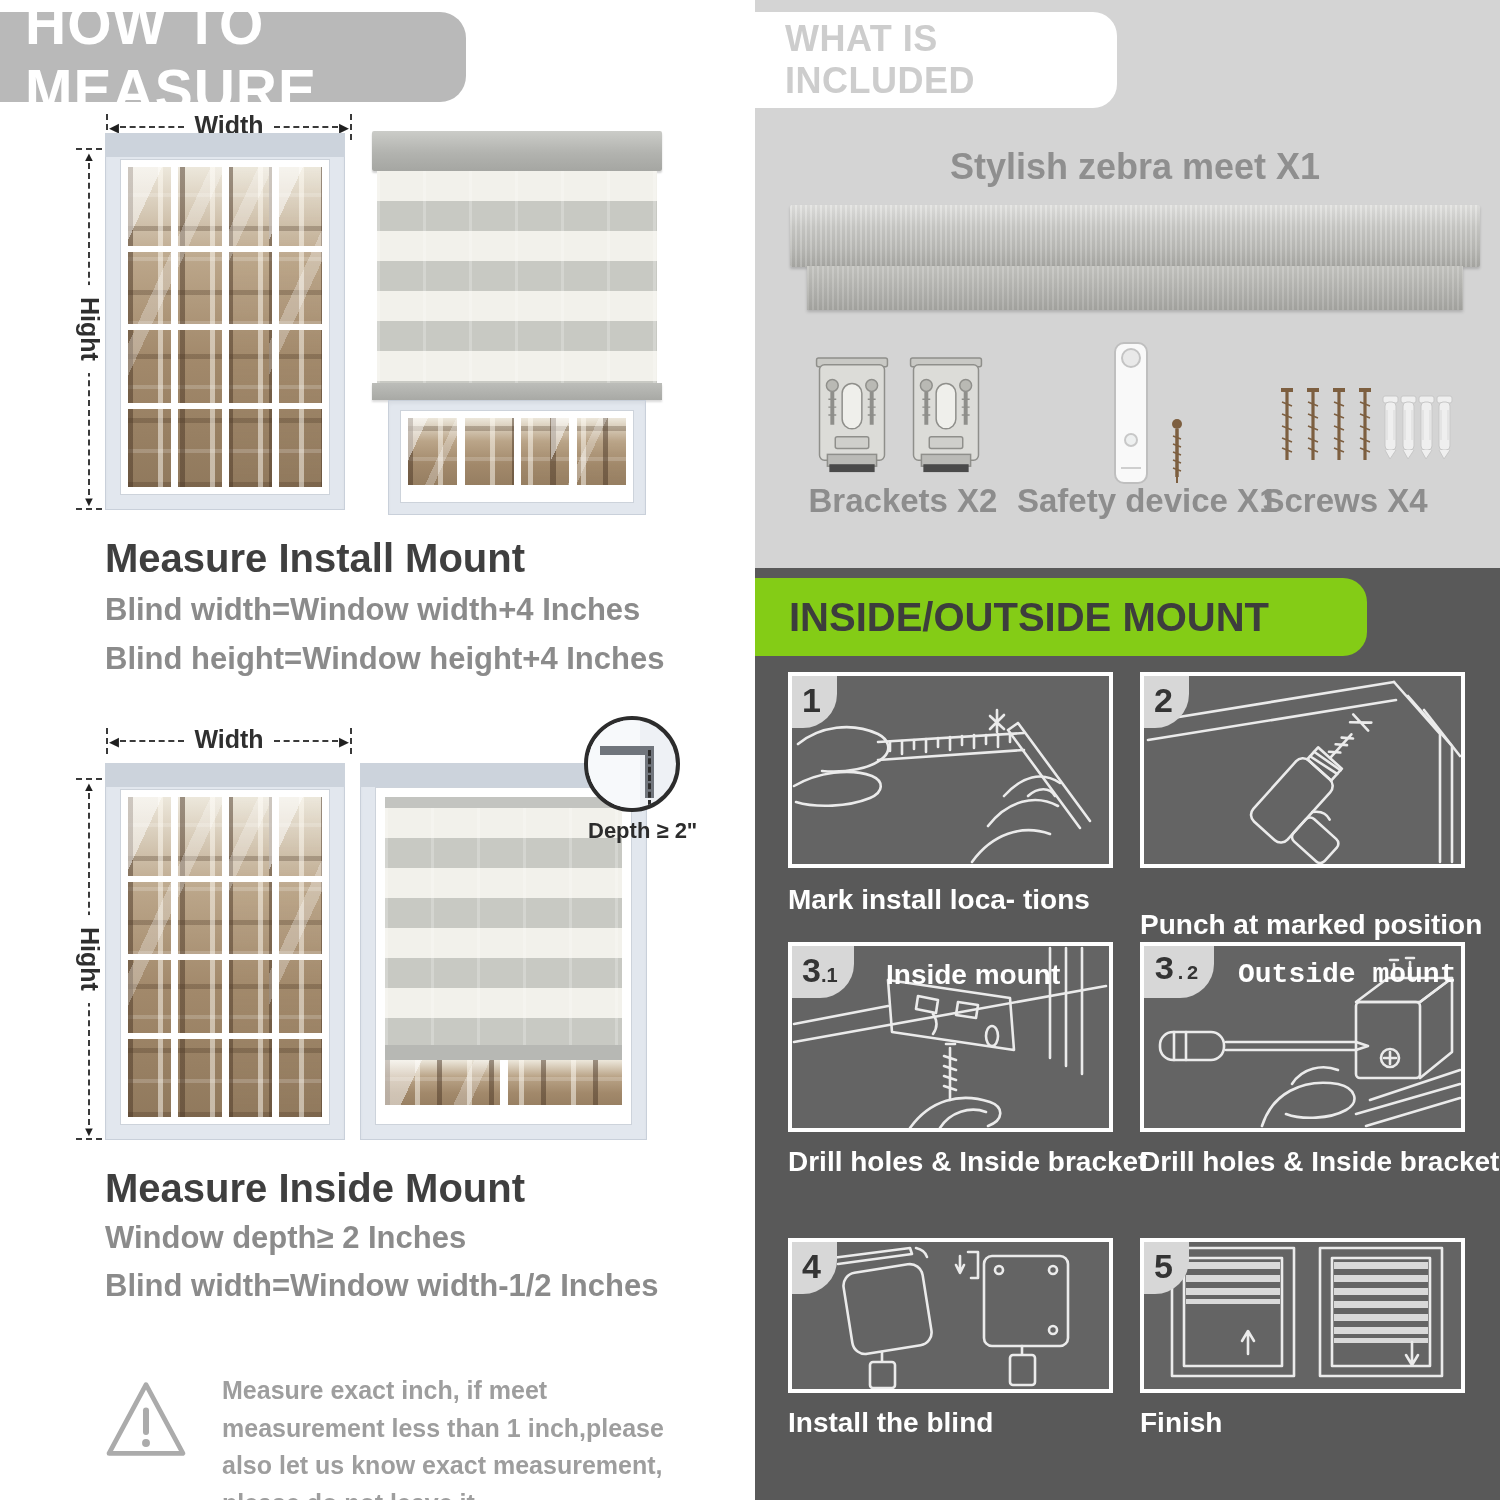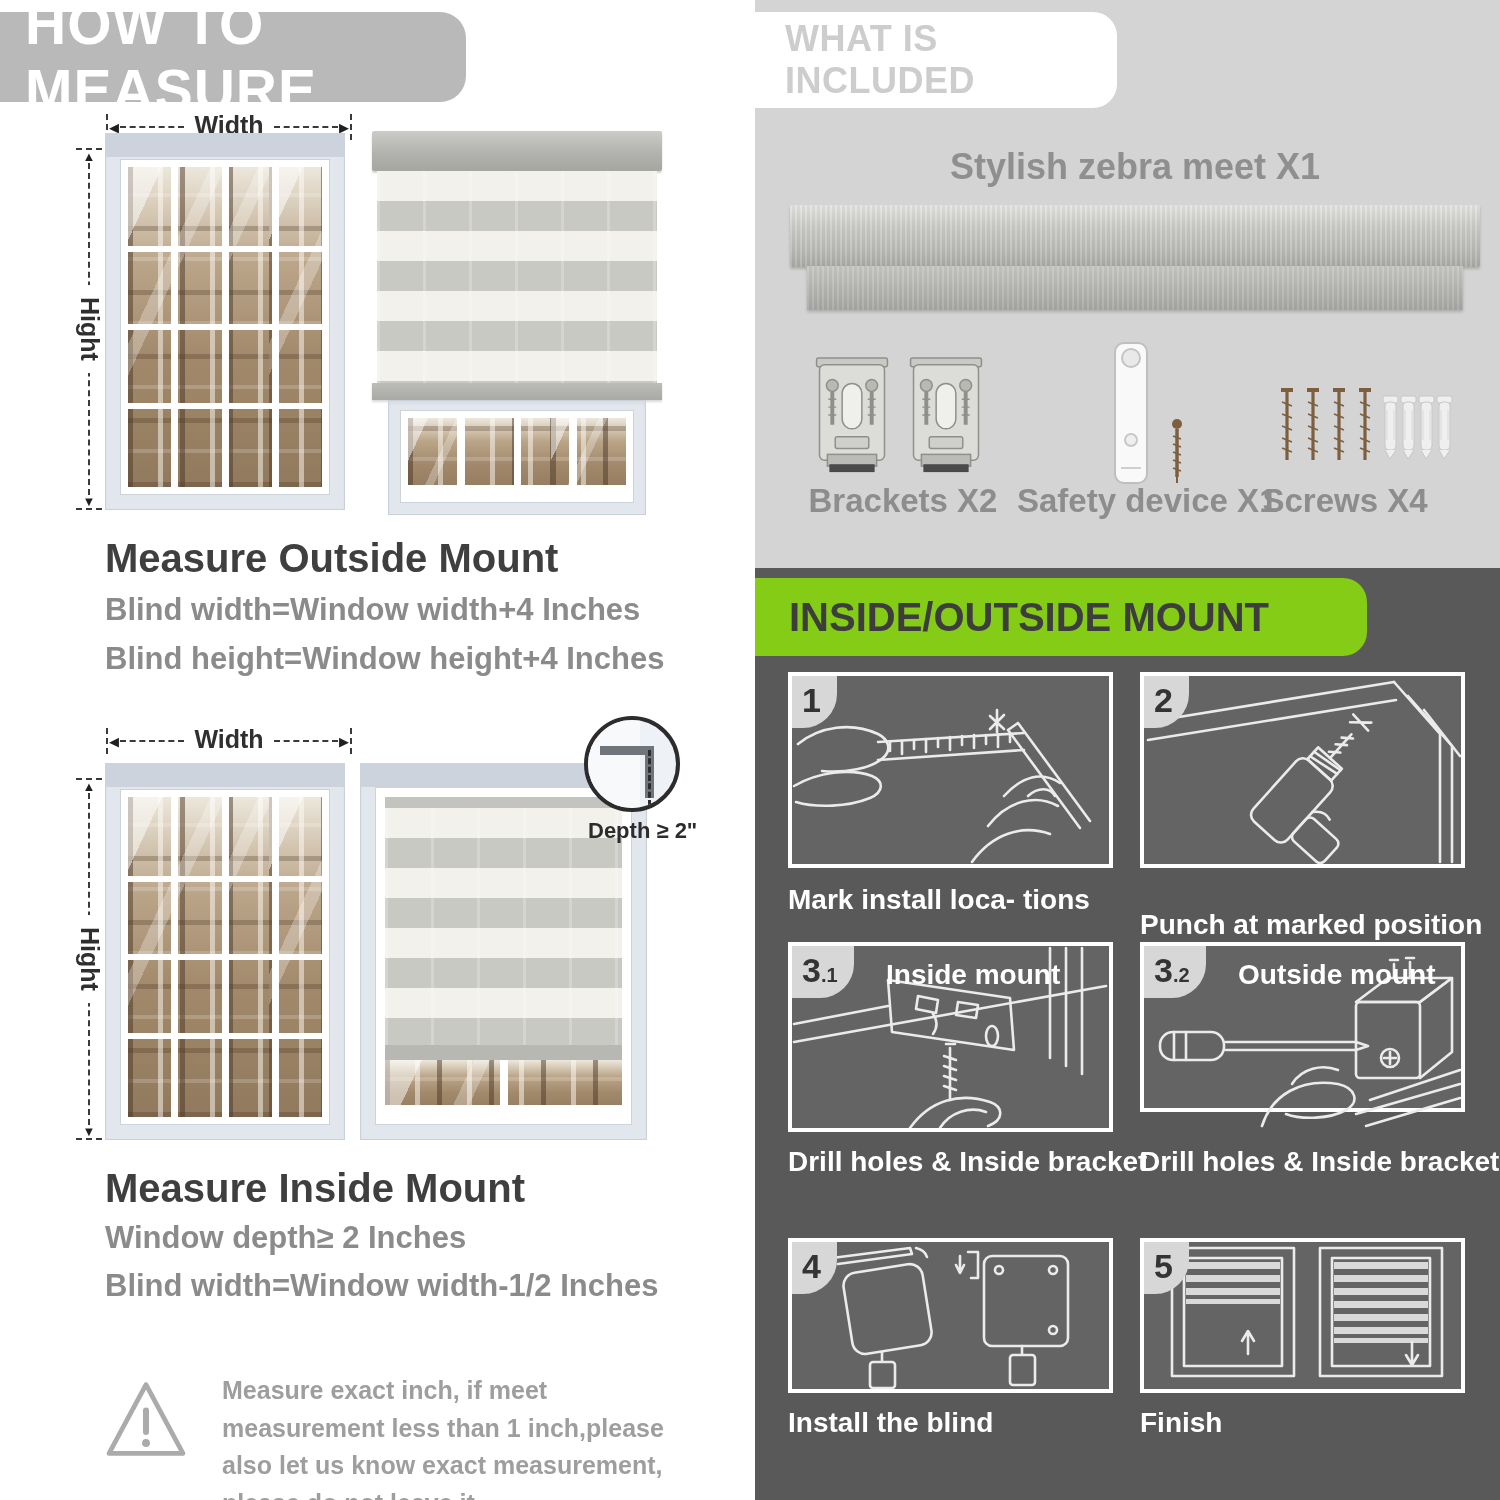--- a/index.html
+++ b/index.html
@@ -161,21 +161,21 @@
         <div class="sash grid1">
             <div class="photo"></div>
           </div>
         <div class="sash grid1">
             <div class="photo" style="background-position:30px 0;"></div>
           </div>
       </div>
     </div>
   </div>
 
-  <div class="t-title" style="left:105px; top:536px;">Measure Outside Mount</div>
+  <div class="t-title" style="left:105px; top:536px;">Measure Install Mount</div>
   <div class="t-line" style="left:105px; top:592px;">Blind width=Window width+4 Inches</div>
   <div class="t-line" style="left:105px; top:641px;">Blind height=Window height+4 Inches</div>
 
   <div class="measure-h" style="left:106px; top:726px; width:246px;">
     <span class="tickv"></span>
       <span class="arr">◀</span>
     <span class="dash"></span>
     <span class="mlabel">Width</span>
     <span class="dash"></span>
     <span class="arr">▶</span>
@@ -412,21 +412,21 @@
             <path d="M148,182 C158,166 178,160 194,166"></path>
           </g>
         </svg>
         <div class="sbadge"><span>3</span><span class="sub">.1</span></div>
         <div class="stag">Inside mount</div>
       </div>
       <div class="scap" style="top:204px;">Drill holes &amp;  Inside bracket</div>
     </div>
 
     <div class="scell" style="left:385px; top:374px;">
-      <div class="spanel" style="height:170px;">
+      <div class="spanel" style="height:190px;font-family:Liberation Mono, monospace;">
         <svg class="ill" width="317" height="182" viewBox="0 0 317 182">
           <g class="la">
             <path d="M212,56 L244,32 L308,32 L276,56 Z"></path>
             <rect x="212" y="56" width="64" height="76" rx="4"></rect>
             <path d="M276,56 L308,32 L308,106 L276,132"></path>
             <circle cx="246" cy="112" r="9"></circle>
             <path d="M240,112 h12 M246,106 v12"></path>
             <path d="M250,32 v-14 M266,32 v-16"></path>
             <path d="M246,14 h8 M262,12 h8"></path>
             <path d="M82,96 L212,96 M82,104 L212,104"></path>

